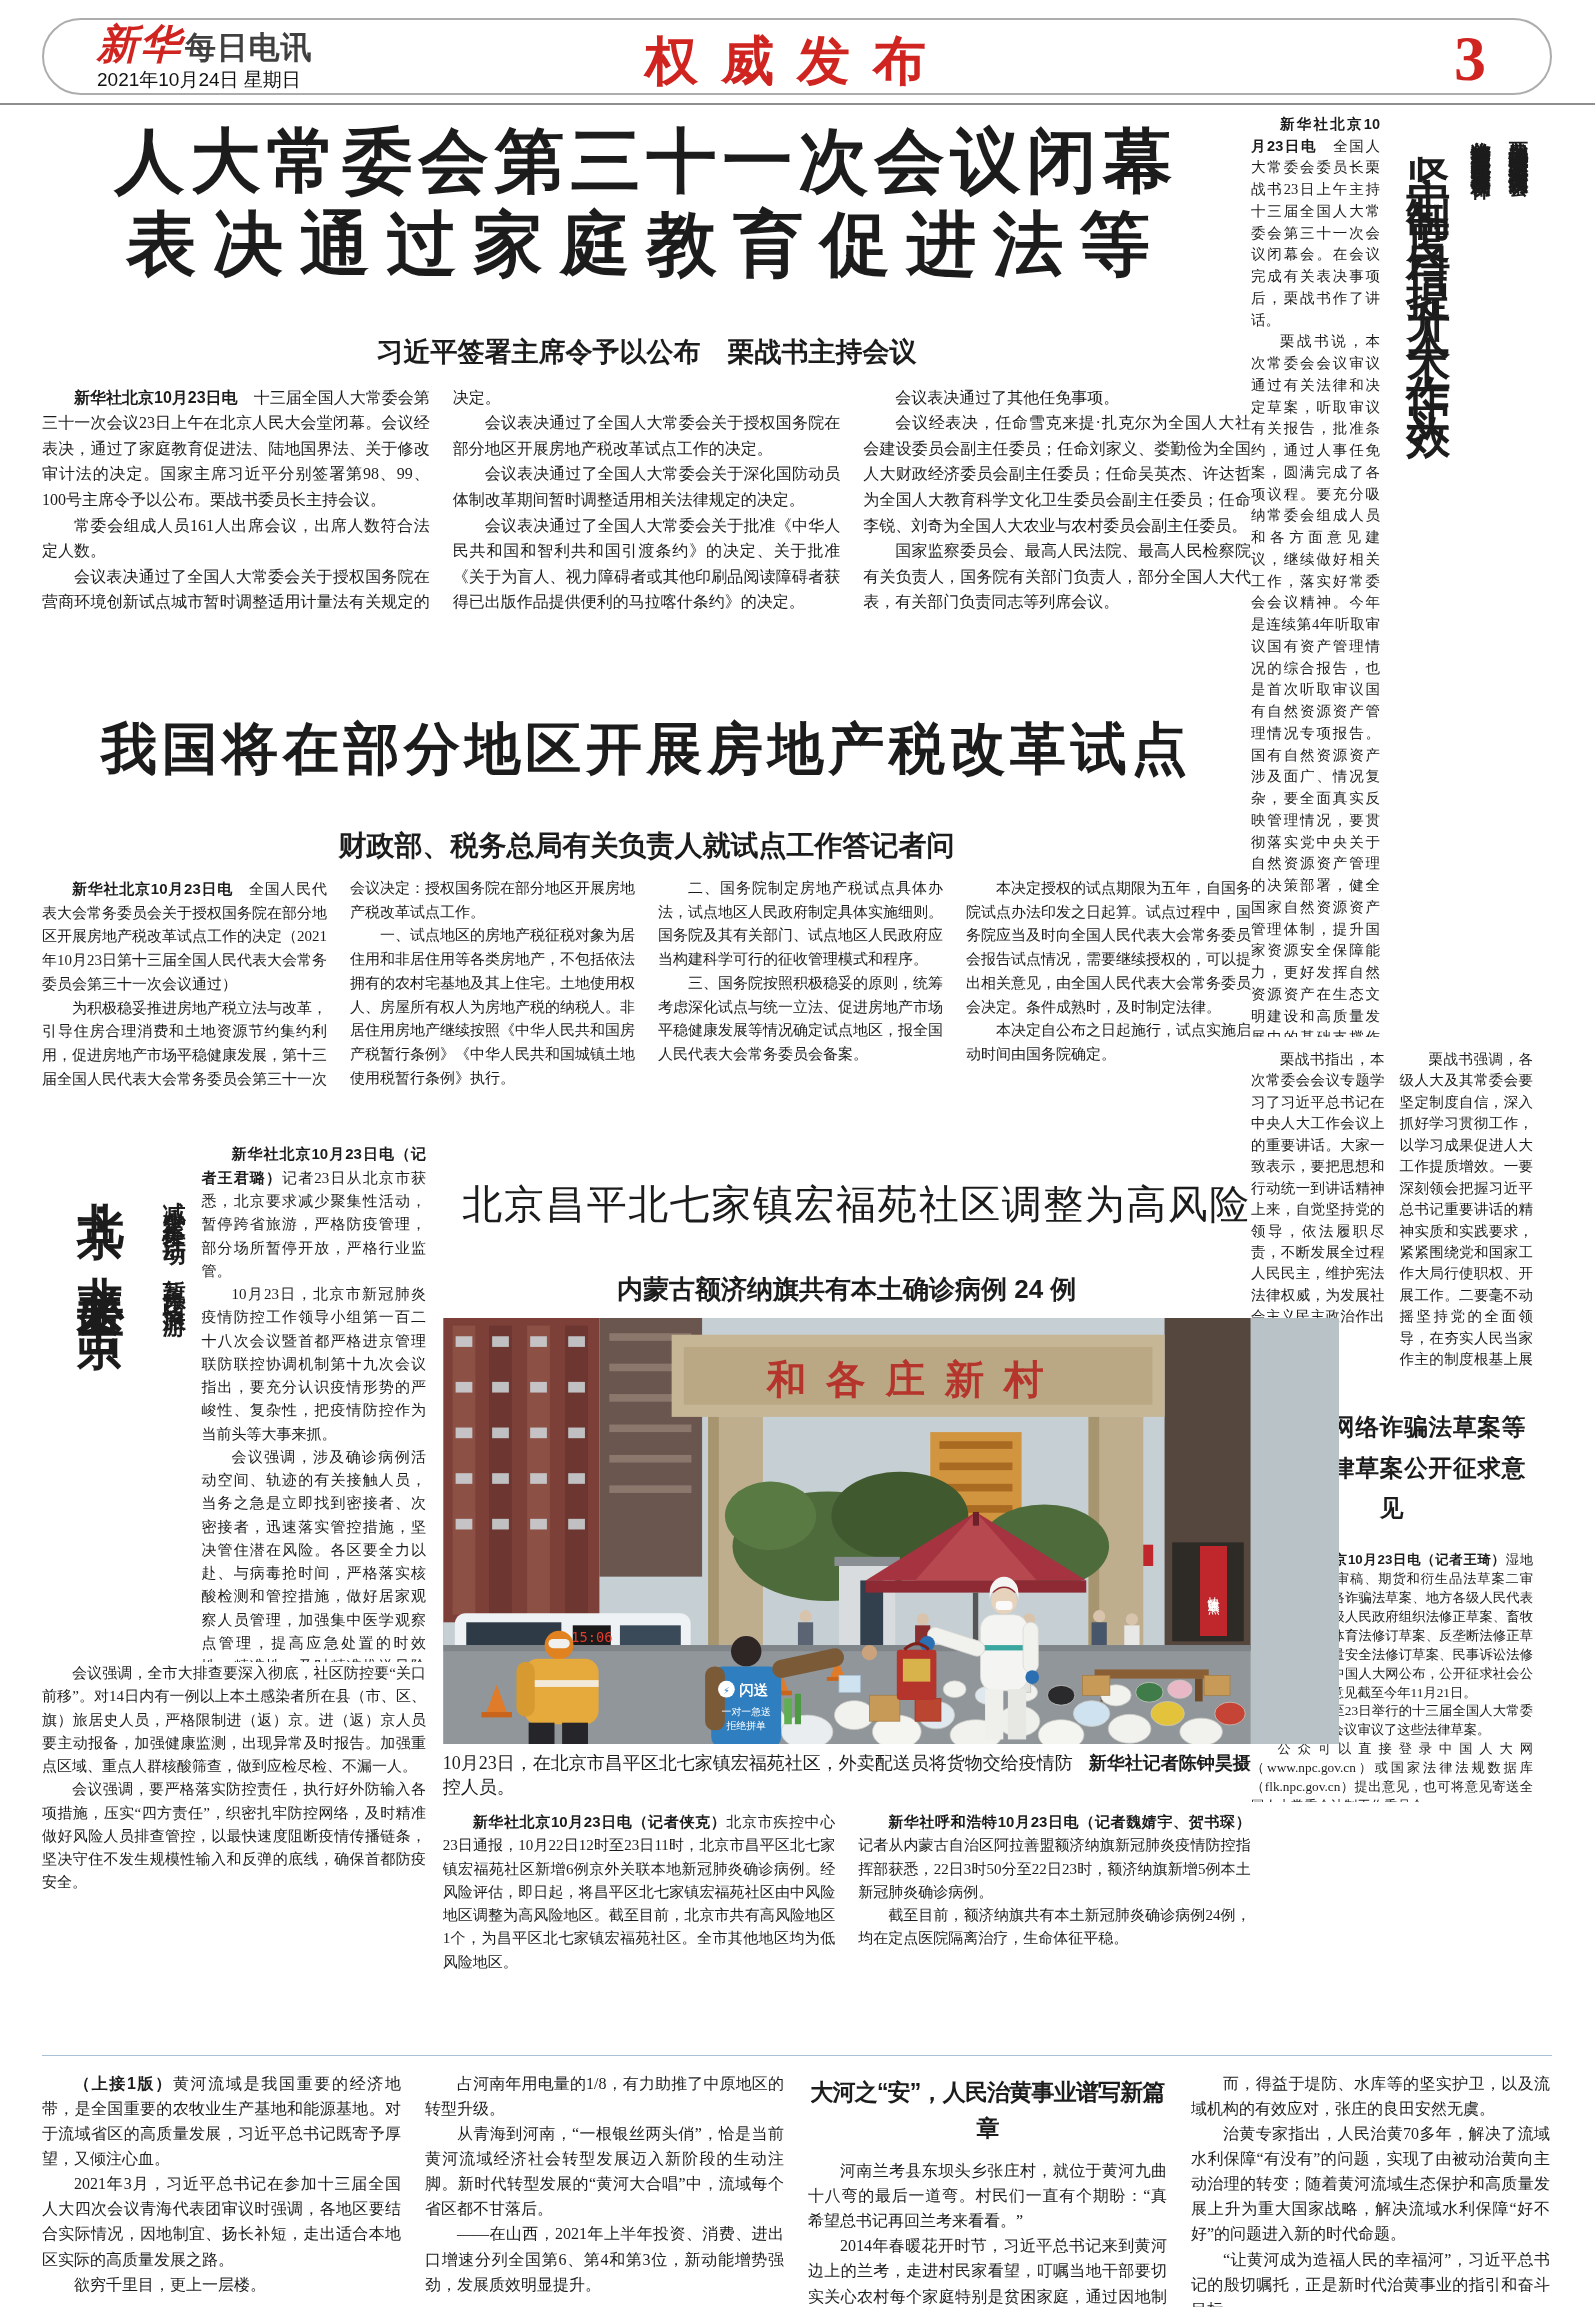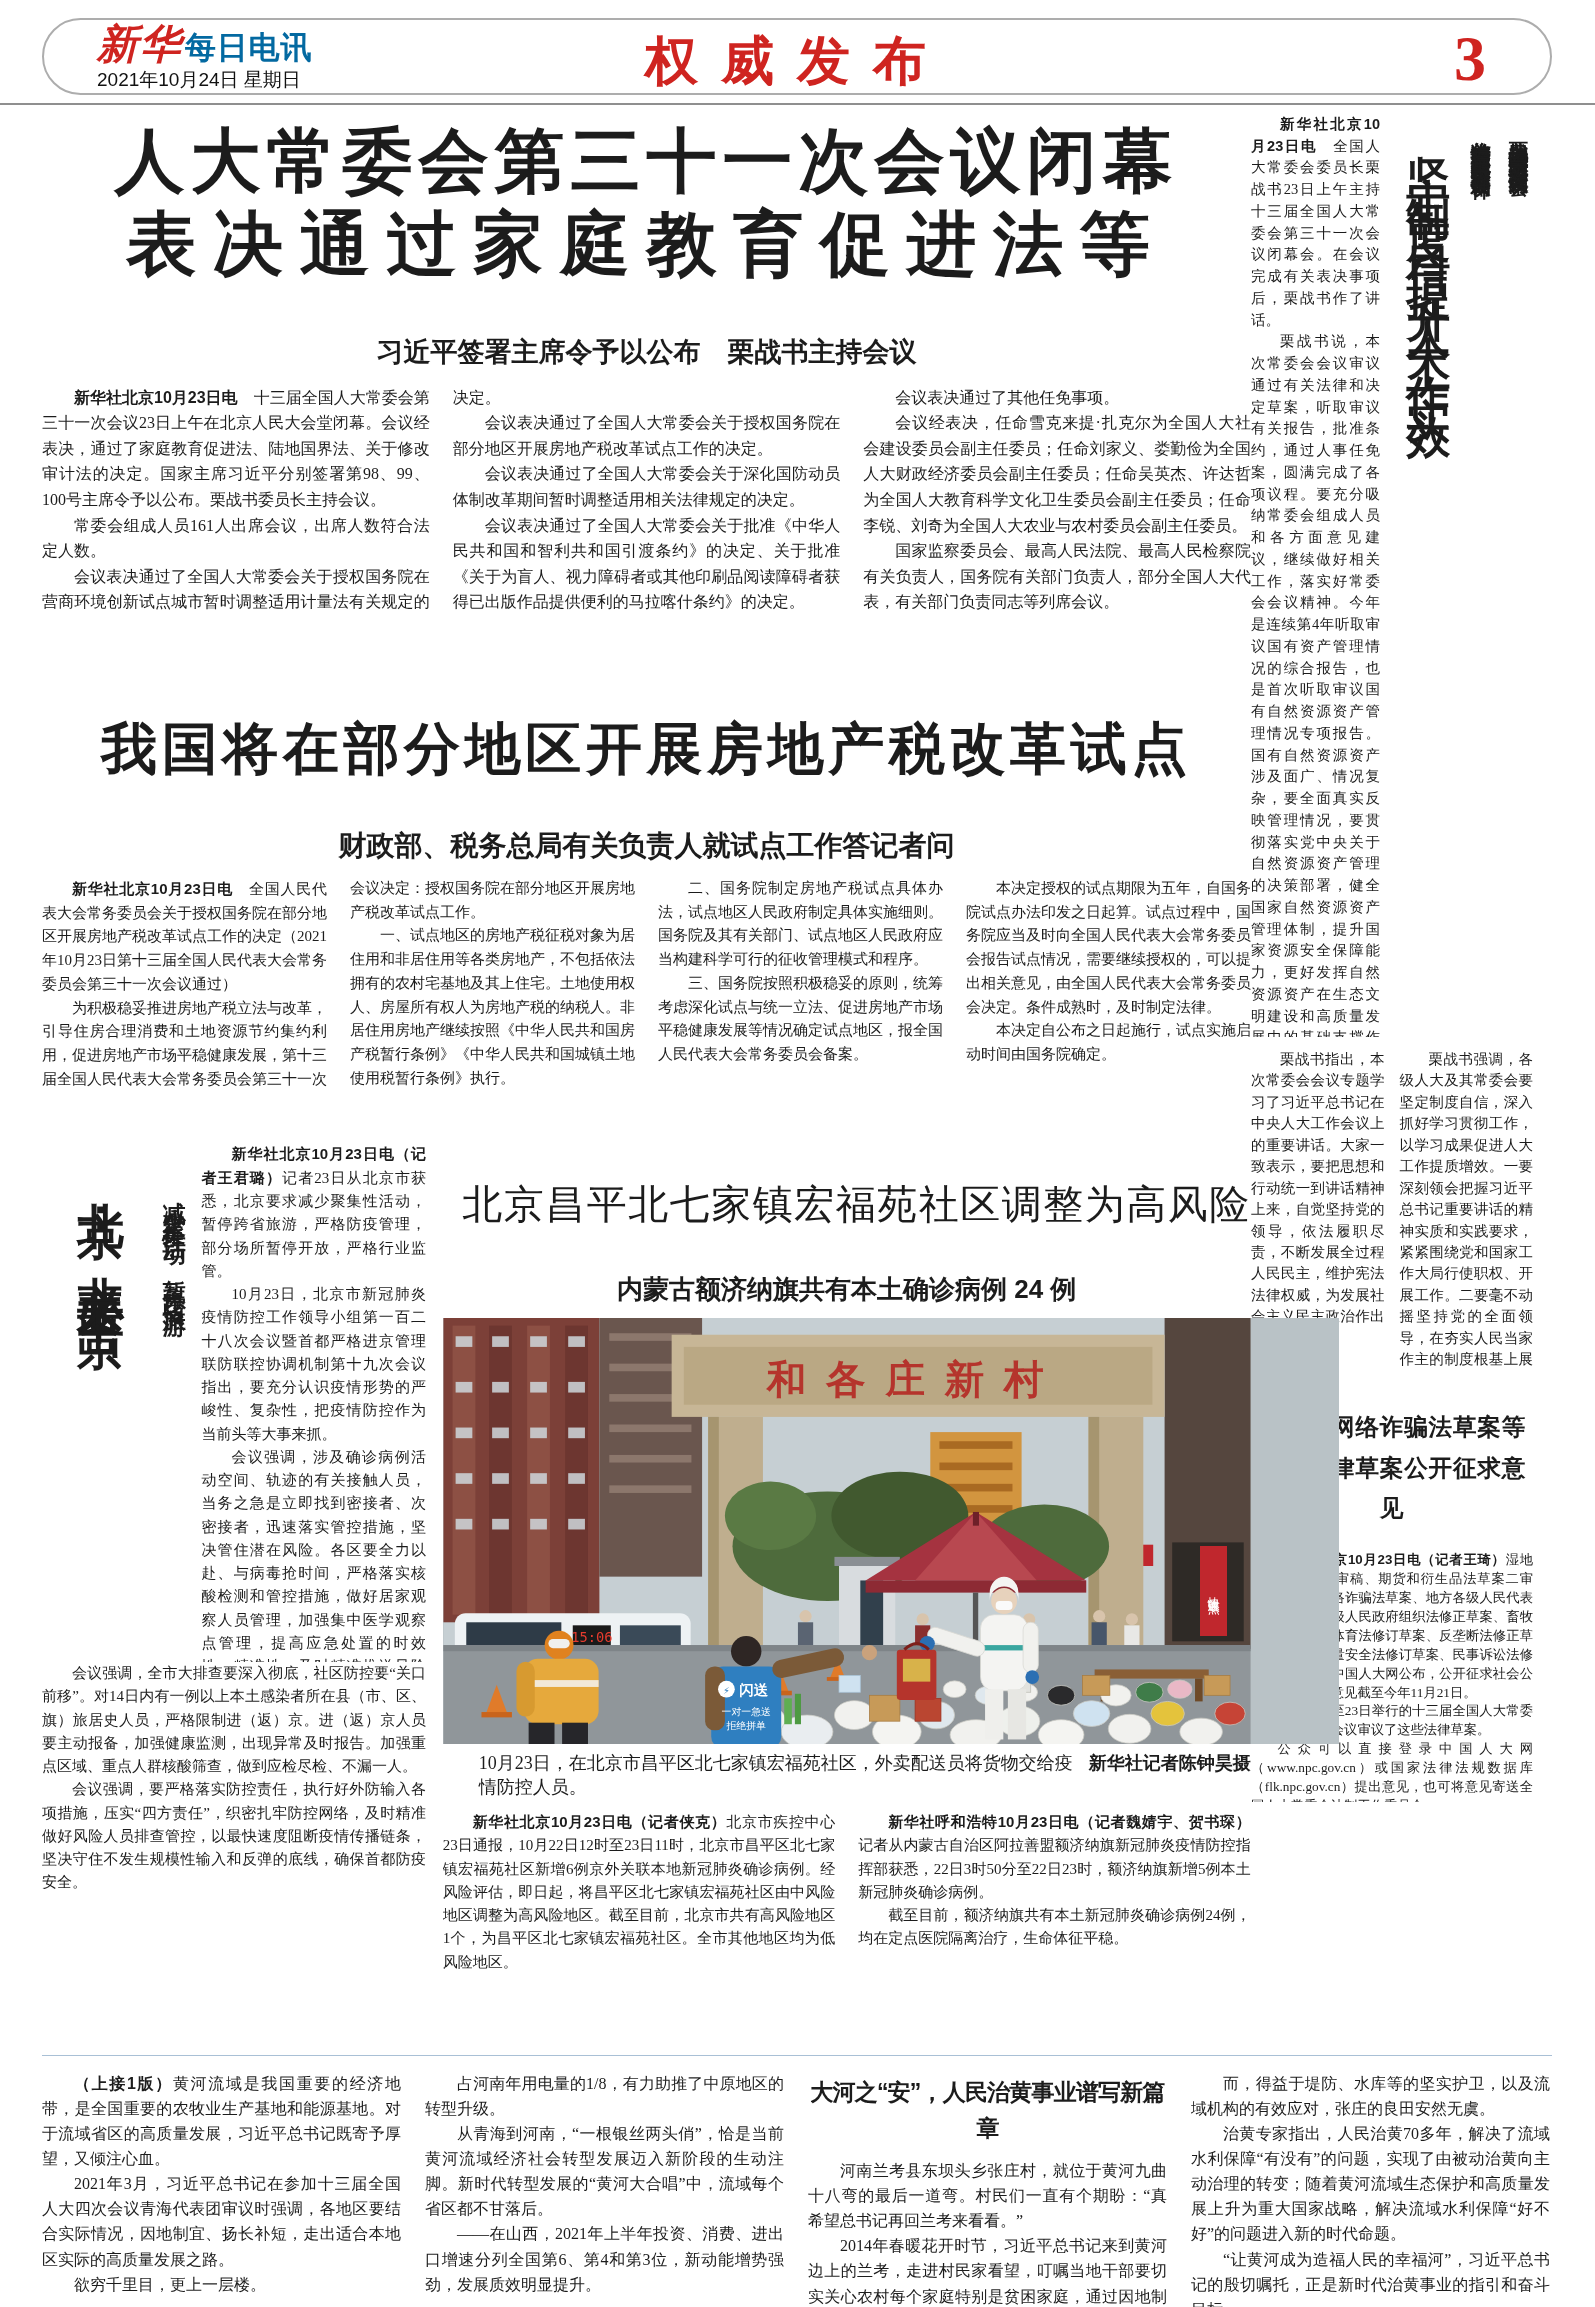--- a/index.html
+++ b/index.html
@@ -5,21 +5,21 @@
   html,body{margin:0;padding:0;background:#e8e8e8;}
   .sheet{position:relative;width:1595px;height:2307px;background:#ffffff;overflow:hidden;
          font-family:"Liberation Serif","DejaVu Serif",serif;color:#1c1c1c;margin:0 auto;}
   .inner{padding:18px 43px 0 42px;}
   
   .band{position:relative;height:73px;border:2.3px solid #adadad;border-radius:40px;
         display:flex;align-items:center;}
   .brand{margin-left:53px;line-height:1.1;}
   .logo{white-space:nowrap;}
   .logo-script{color:#cf2420;font-size:41px;font-weight:700;font-style:italic;letter-spacing:1.5px;}
-  .logo-rest{color:#0369a1;font-size:31px;font-weight:900;font-family:"Liberation Sans","DejaVu Sans",sans-serif;letter-spacing:0.8px;}
+  .logo-rest{color:#404040;font-size:31px;font-weight:900;font-family:"Liberation Sans","DejaVu Sans",sans-serif;letter-spacing:0.8px;}
   .m-date{font-size:19px;color:#111;margin-top:3px;font-family:"Liberation Sans","DejaVu Sans",sans-serif;}
   .section-title{position:absolute;left:50%;transform:translateX(-50%);top:6px;
         color:#cf2420;font-size:53px;font-weight:900;letter-spacing:23px;white-space:nowrap;}
   .pageno{position:absolute;right:64px;top:1.5px;color:#cf2420;font-size:64px;font-weight:900;}
   .rule{height:2.3px;background:#8f8f8f;margin:7.6px -43px 0 -42px;}
   
   p{margin:0;text-indent:2em;}
   .para,.cols{text-align:justify;overflow:hidden;}
   .cols{column-gap:23px;}
   .cols2{column-count:2;}
@@ -55,21 +55,21 @@
   
   .center{width:808px;flex:none;}
   .h-cp{font-size:40px;font-weight:400;text-align:right;letter-spacing:1.5px;}
   .sub3{font-size:26px;margin-top:9px;}
   .photo{position:relative;width:896px;height:426px;margin-top:10.7px;background:#b9c2c6;}
   .photo svg{display:block;}
   .banner-v{position:absolute;left:757px;top:228px;width:27px;height:90px;background:#c0272d;
             color:#fff;font-size:12px;writing-mode:vertical-rl;text-orientation:upright;
             display:flex;align-items:center;justify-content:center;letter-spacing:1.5px;
             font-family:"Liberation Sans","DejaVu Sans",sans-serif;}
-  .caption-row{display:flex;justify-content:space-between;font-size:18px;margin-top:7.6px;margin-left:36px;}
+  .caption-row{display:flex;justify-content:space-between;font-size:18px;margin-top:7.6px;}
   .credit{font-family:"Liberation Sans","DejaVu Sans",sans-serif;font-weight:700;white-space:nowrap;}
   .cp-body{height:228px;font-size:15px;line-height:1.55;margin-top:10.7px;}
   
   .rail-top{display:flex;height:923px;justify-content:space-between;}
   .rail-lead{width:129px;font-size:14.5px;line-height:1.5;overflow:hidden;}
   .rail-head{font-size:44px;font-weight:900;letter-spacing:20px;width:73px;padding-top:7.6px;}
   .kicker{font-size:20px;font-weight:700;letter-spacing:1.5px;width:33px;padding-top:10.7px;}
   .rail-mid{height:335px;font-size:14.5px;line-height:1.48;column-gap:15px;margin-top:12px;}
   .fraud{margin-top:20px;}
   .h-fraud{font-size:23.6px;font-weight:900;text-align:center;line-height:1.7;letter-spacing:0.8px;}

